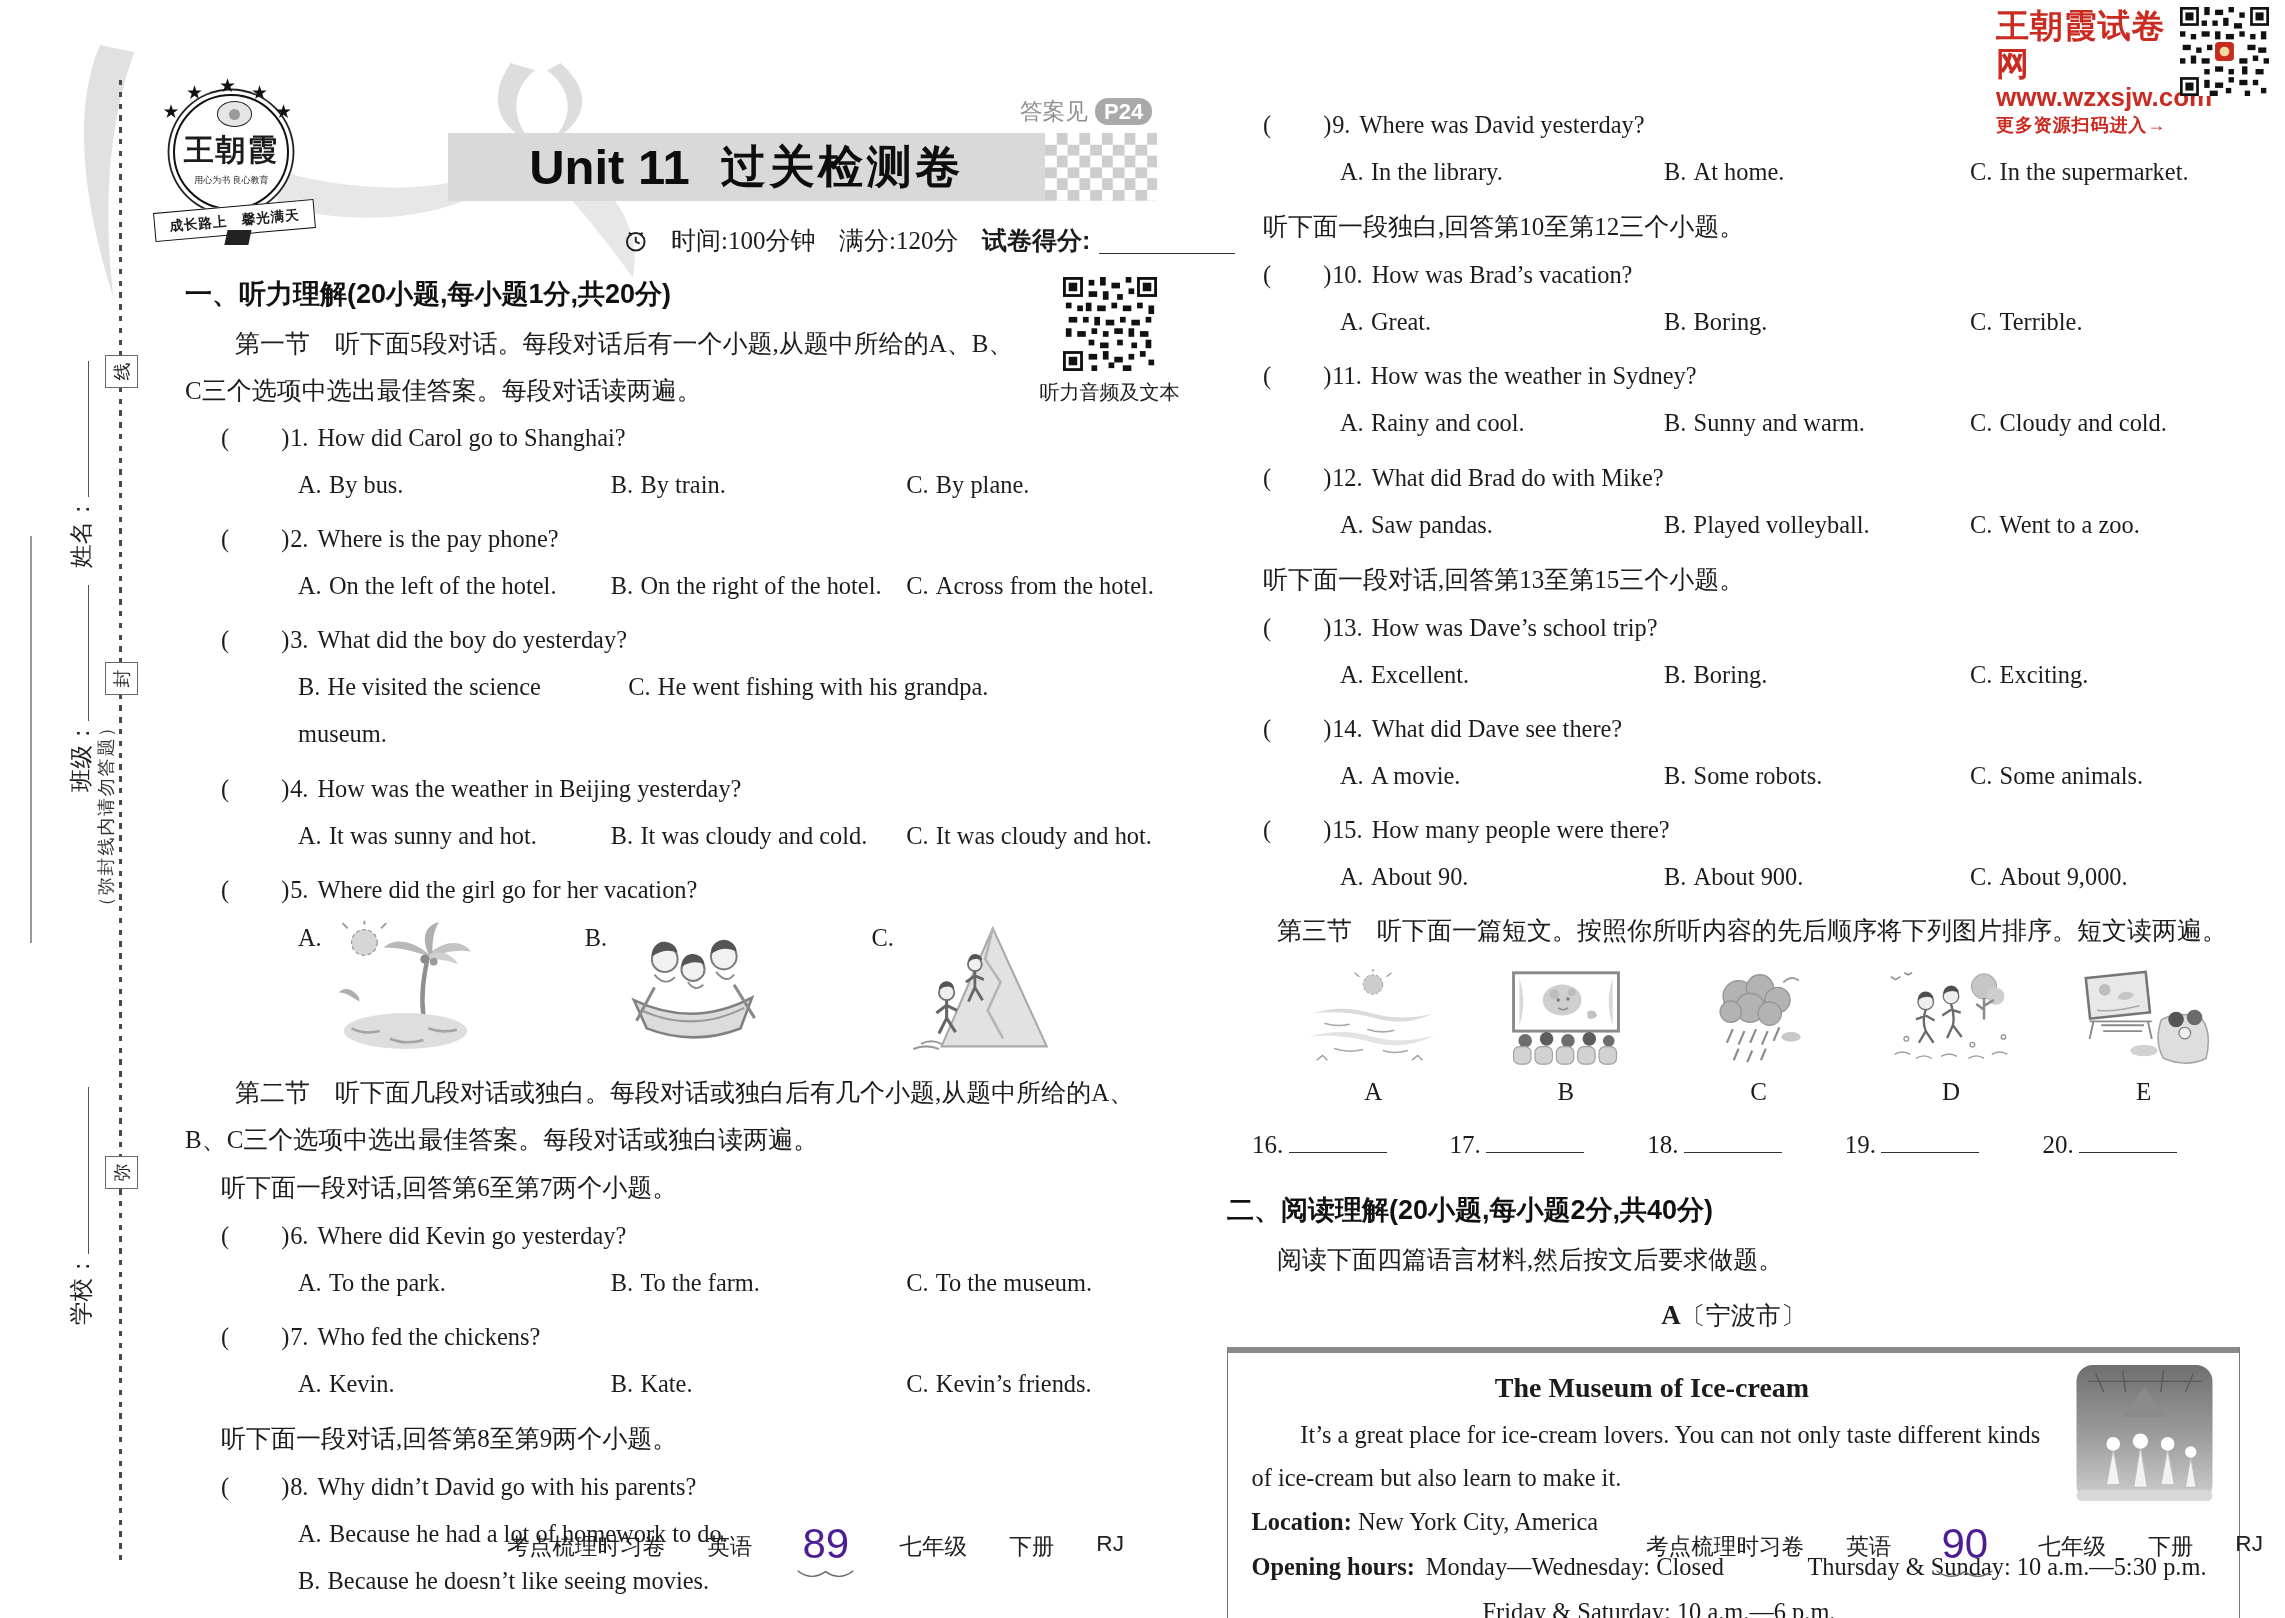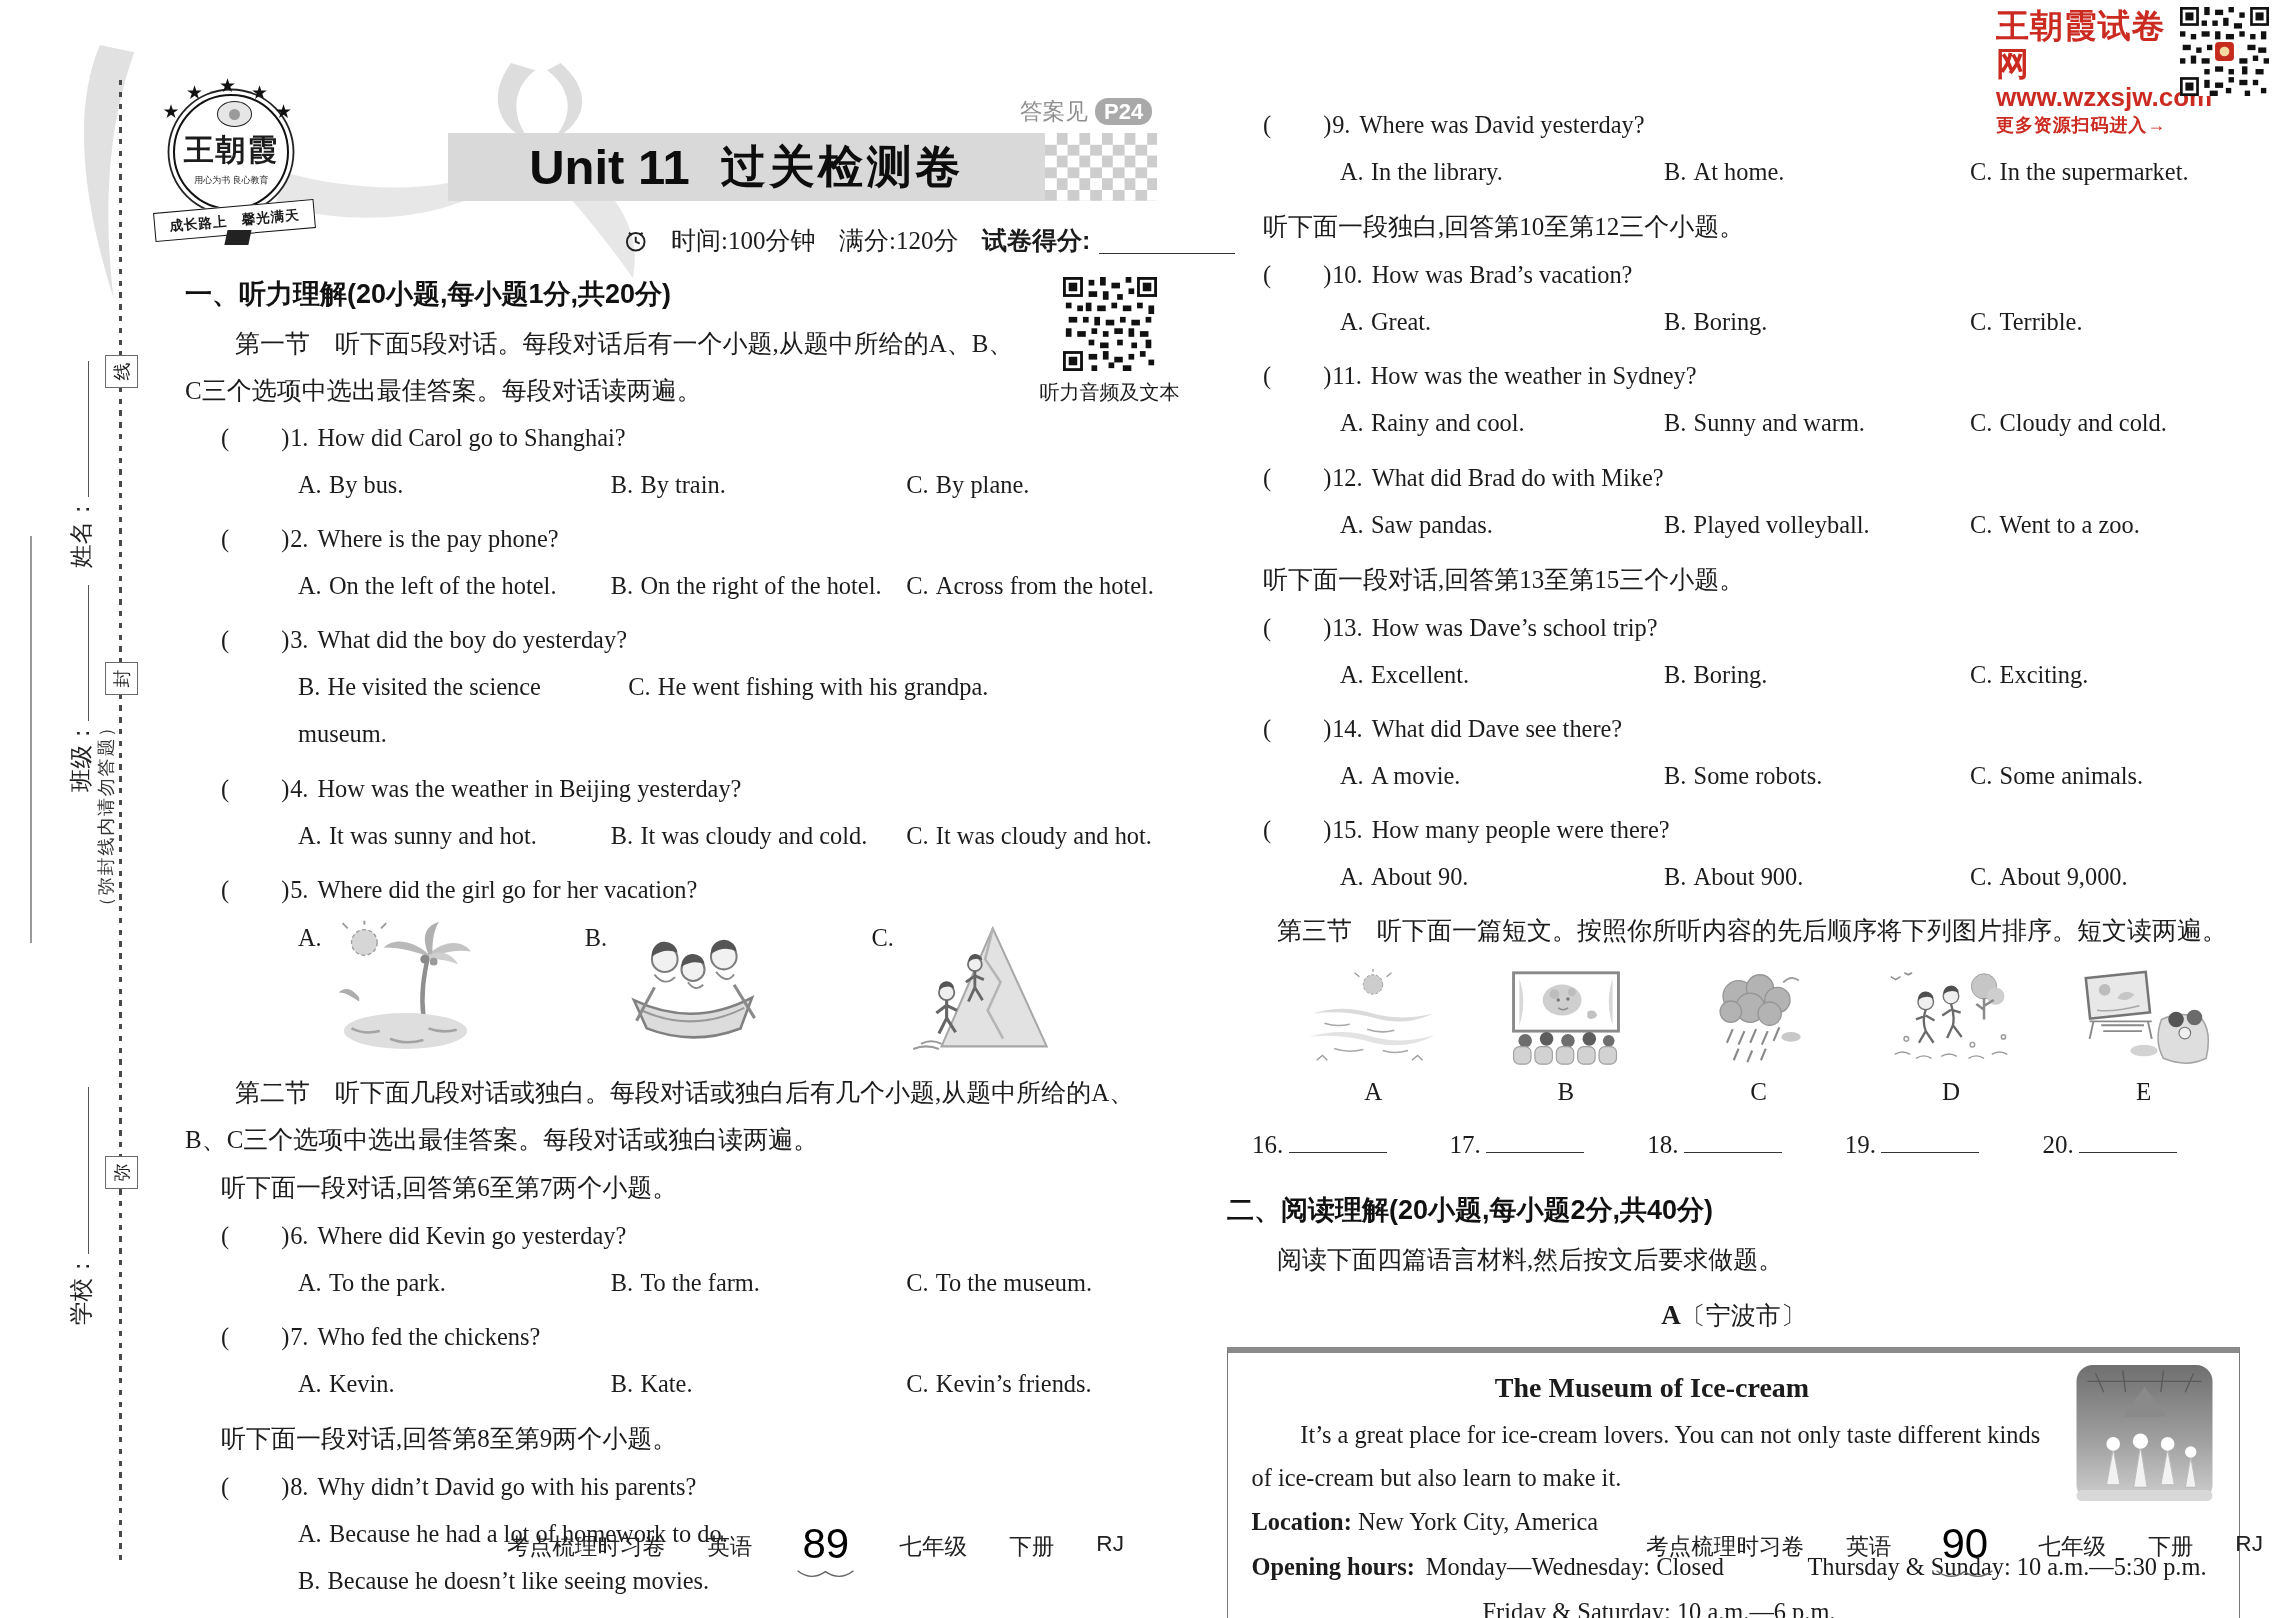--- a/index.html
+++ b/index.html
@@ -98,21 +98,21 @@
   
   .brand{position:absolute;left:1996px;top:7.2px;width:179px;color:#cb2a21;line-height:1.15;}
   .brand .b1{font-family:"Liberation Sans",sans-serif;font-weight:bold;font-size:33px;letter-spacing:0.9px;}
   .brand .b2{font-family:"Liberation Sans",sans-serif;font-weight:bold;font-size:26px;}
   .brand .b3{font-family:"Liberation Sans",sans-serif;font-weight:bold;font-size:18px;letter-spacing:0.9px;margin-top:1.8px;}
   .brand-qr{position:absolute;left:2180px;top:7.2px;}
   
   .page-footer{position:absolute;top:1531px;display:flex;align-items:flex-start;gap:42px;
     font-family:"Liberation Sans",sans-serif;font-size:22.6px;color:#222;}
   .pf-num{display:flex;flex-direction:column;align-items:center;margin-top:-11px;}
-  .pf-num .n{font-size:42px;font-family:"Liberation Sans",sans-serif;color:#000000;}
+  .pf-num .n{font-size:42px;font-family:"Liberation Sans",sans-serif;color:#4c1d95;}
   #footer-left{left:507px;}
   #footer-right{left:1646px;}
 </style>
 </head>
 <body>
 
 <svg class="deco" width="688" height="289" viewBox="0 0 760 320">
   <path d="M50 10 C20 80 30 180 65 290 C52 180 62 90 88 18 Z" fill="#dcdcdc"></path>
   <path d="M505 30 C482 62 484 98 528 118 C502 88 508 56 532 38 Z" fill="#d8d8d8"></path>
   <path d="M560 30 C592 58 596 92 548 118 C578 90 572 58 545 38 Z" fill="#d8d8d8"></path>

